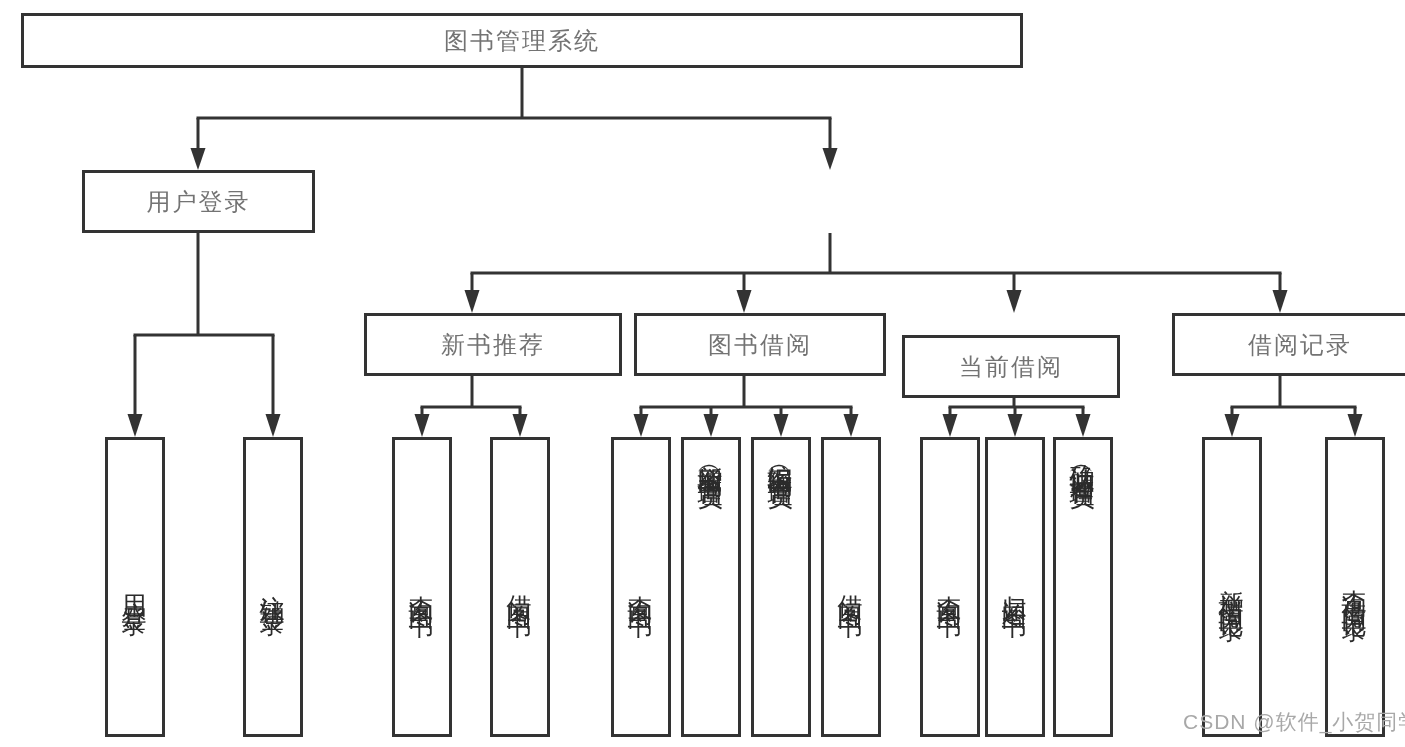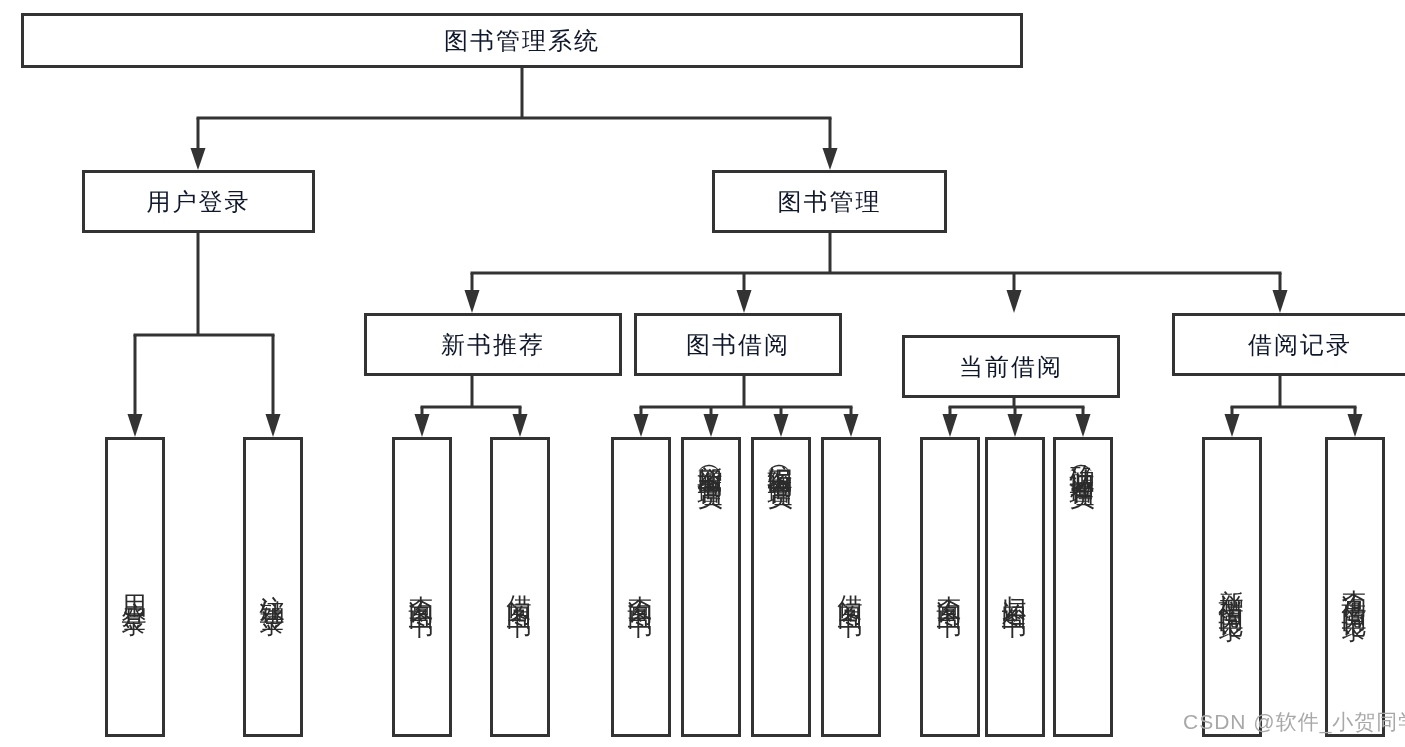--- a/index.html
+++ b/index.html
@@ -33,21 +33,21 @@
   }
   .hbox {
     position: absolute;
     box-sizing: border-box;
     border: 3px solid #333333;
     background: #ffffff;
     display: flex;
     align-items: center;
     justify-content: center;
     font-size: 24px;
-    color: #0f172a;
+    color: #737373;
     letter-spacing: 2px;
     z-index: 2;
   }
   .vbox {
     position: absolute;
     top: 437px;
     width: 60px;
     height: 300px;
     box-sizing: border-box;
     border: 3px solid #333333;
@@ -141,24 +141,23 @@
     <line x1="1230.5" y1="407" x2="1356.5" y2="407"></line>
     <line x1="1232" y1="407" x2="1232" y2="430"></line>
     <polygon points="1224.5,414 1239.5,414 1232,437"></polygon>
     <line x1="1355" y1="407" x2="1355" y2="430"></line>
     <polygon points="1347.5,414 1362.5,414 1355,437"></polygon>
   </svg>
 
   <div class="hbox" style="left:21px; top:13px; width:1002px; height:55px;">图书管理系统</div>
 
   <div class="hbox" style="left:82px; top:170px; width:233px; height:63px;">用户登录</div>
-  <div class="hbox" style="left:712px; top:170px; width:235px; height:63px;">图书管理</div>
 
   <div class="hbox" style="left:364px; top:313px; width:258px; height:63px;">新书推荐</div>
-  <div class="hbox" style="left:634px; top:313px; width:208px; height:63px;">图书借阅</div>
+  <div class="hbox" style="left:634px; top:313px; width:252px; height:63px;">图书借阅</div>
   <div class="hbox" style="left:902px; top:313px; width:218px; height:63px;margin-top:22px;">当前借阅</div>
   <div class="hbox" style="left:1172px; top:313px; width:256px; height:63px;">借阅记录</div>
 
   <div class="vbox" style="left:105px;">用户登录</div>
   <div class="vbox" style="left:243px;">注销登录</div>
 
   <div class="vbox" style="left:392px;">查询图书</div>
   <div class="vbox" style="left:490px;">借阅图书</div>
 
   <div class="vbox" style="left:611px;">查询图书</div>

